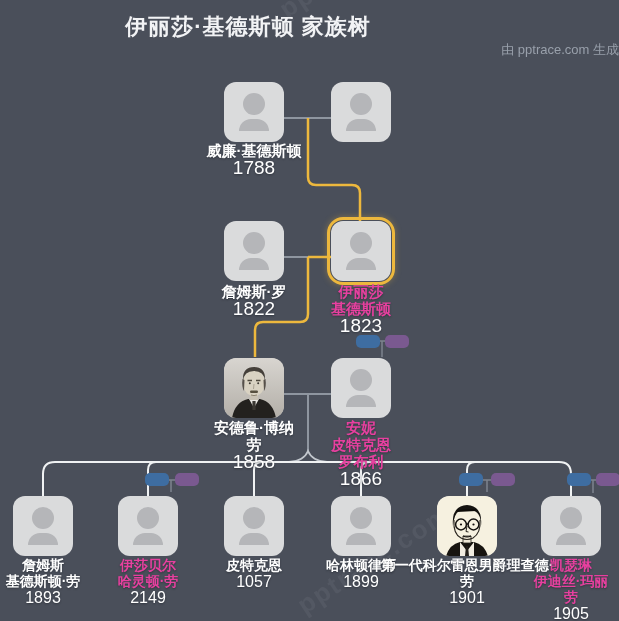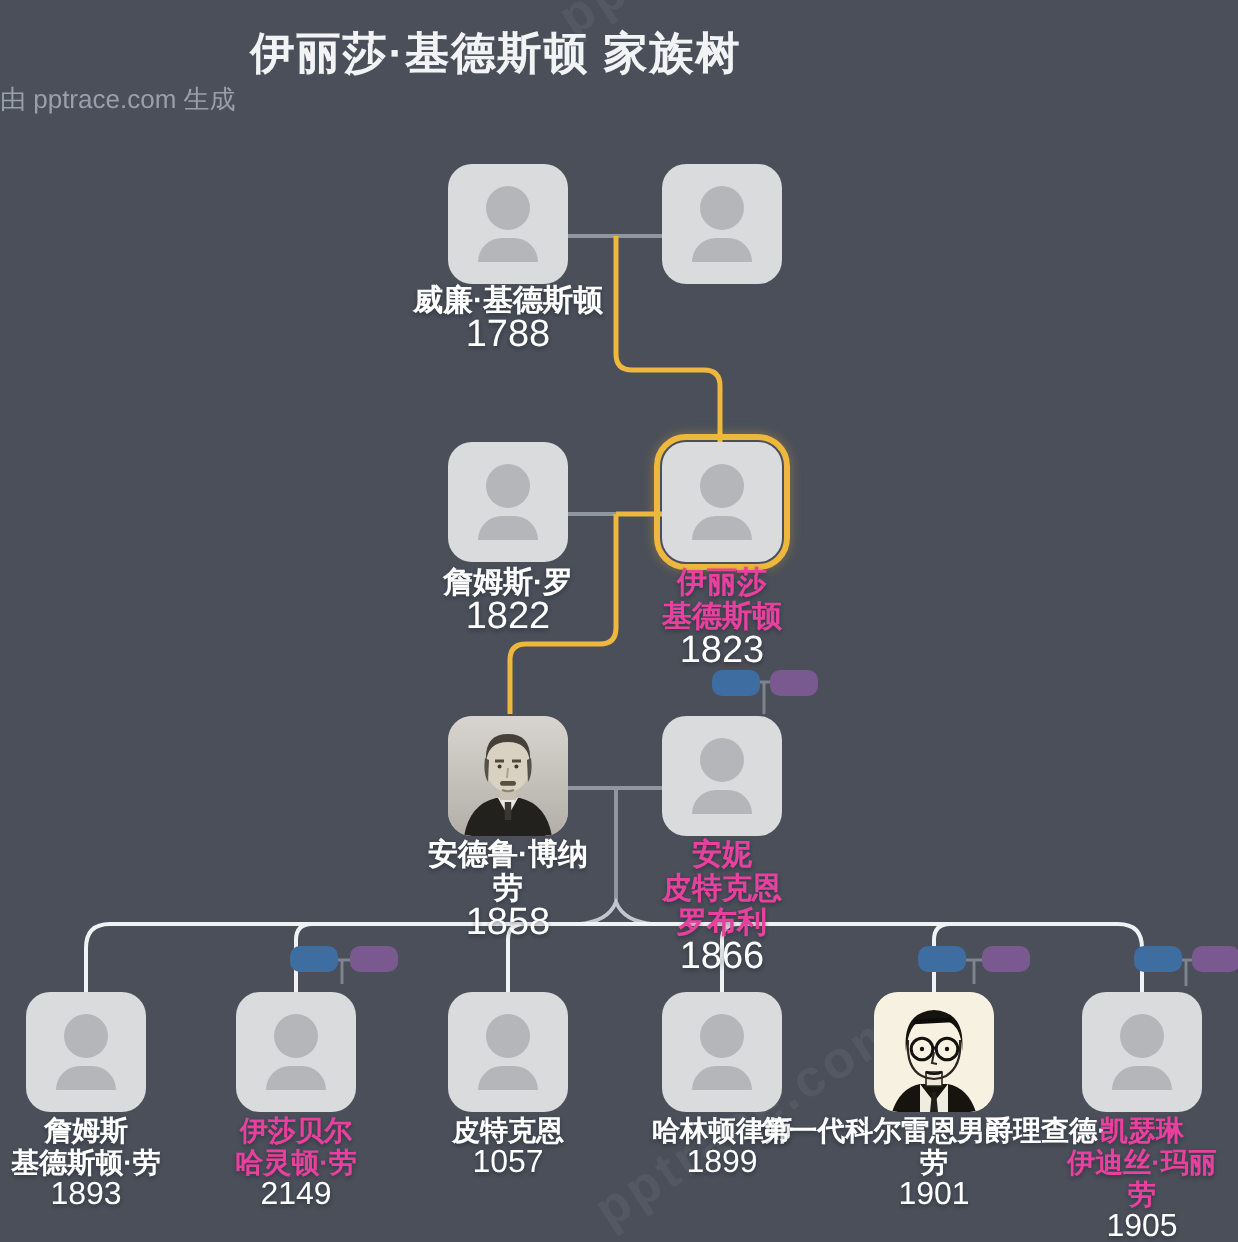--- a/index.html
+++ b/index.html
@@ -12,21 +12,21 @@
   .watermark{
     position:absolute;z-index:0;font-weight:bold;font-size:26px;letter-spacing:2px;
     color:rgba(255,255,255,0.055);white-space:nowrap;transform:rotate(-33deg);
     transform-origin:left center;
   }
   .page-title{
     position:absolute;left:0;top:12px;width:496px;text-align:center;z-index:5;
     font-size:22px;font-weight:bold;color:#f2f3f5;letter-spacing:1px;
   }
   .page-subtitle{
-    position:absolute;left:0;top:41px;width:619px;text-align:left;z-index:5;
+    position:absolute;left:0;top:41px;width:619px;text-align:right;z-index:5;
     font-size:13px;color:#99a0ab;
   }
   .card{
     position:absolute;width:60px;height:60px;background:#dadbdc;border-radius:12px;z-index:3;
   }
   .card .head{
     position:absolute;left:19px;top:11px;width:22px;height:22px;border-radius:50%;background:#b5b6b9;
   }
   .card .shoulders{
     position:absolute;left:15px;top:37px;width:30px;height:12px;border-radius:15px 15px 0 0;background:#b5b6b9;

